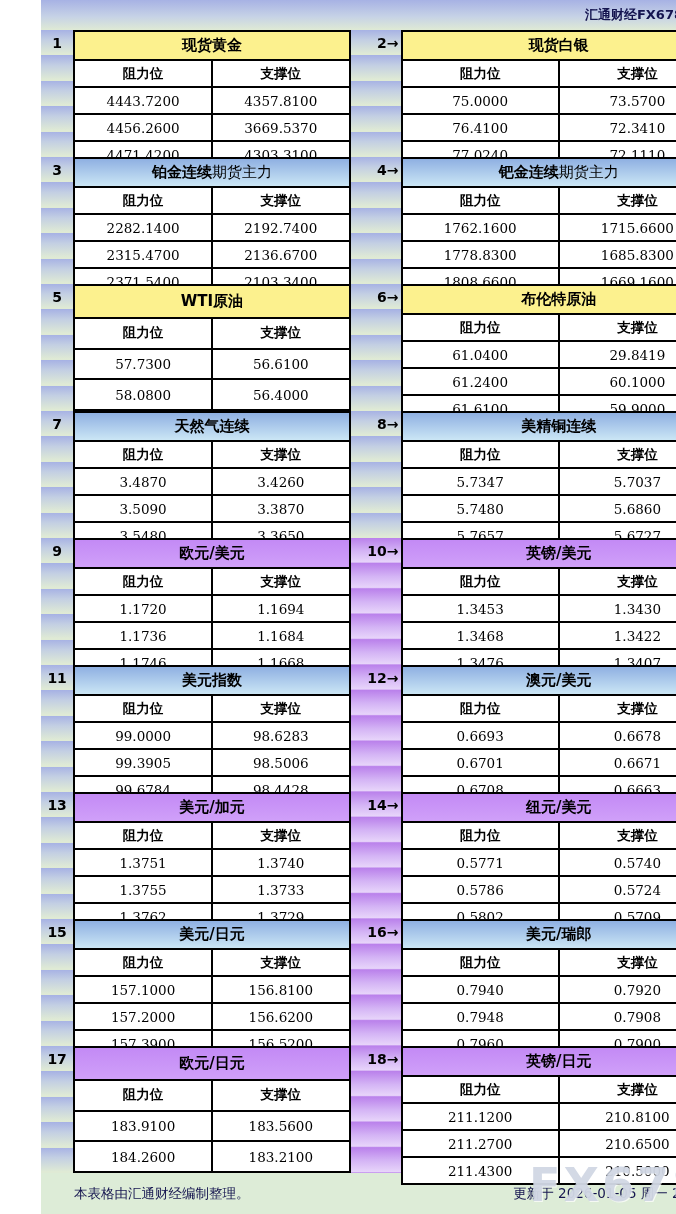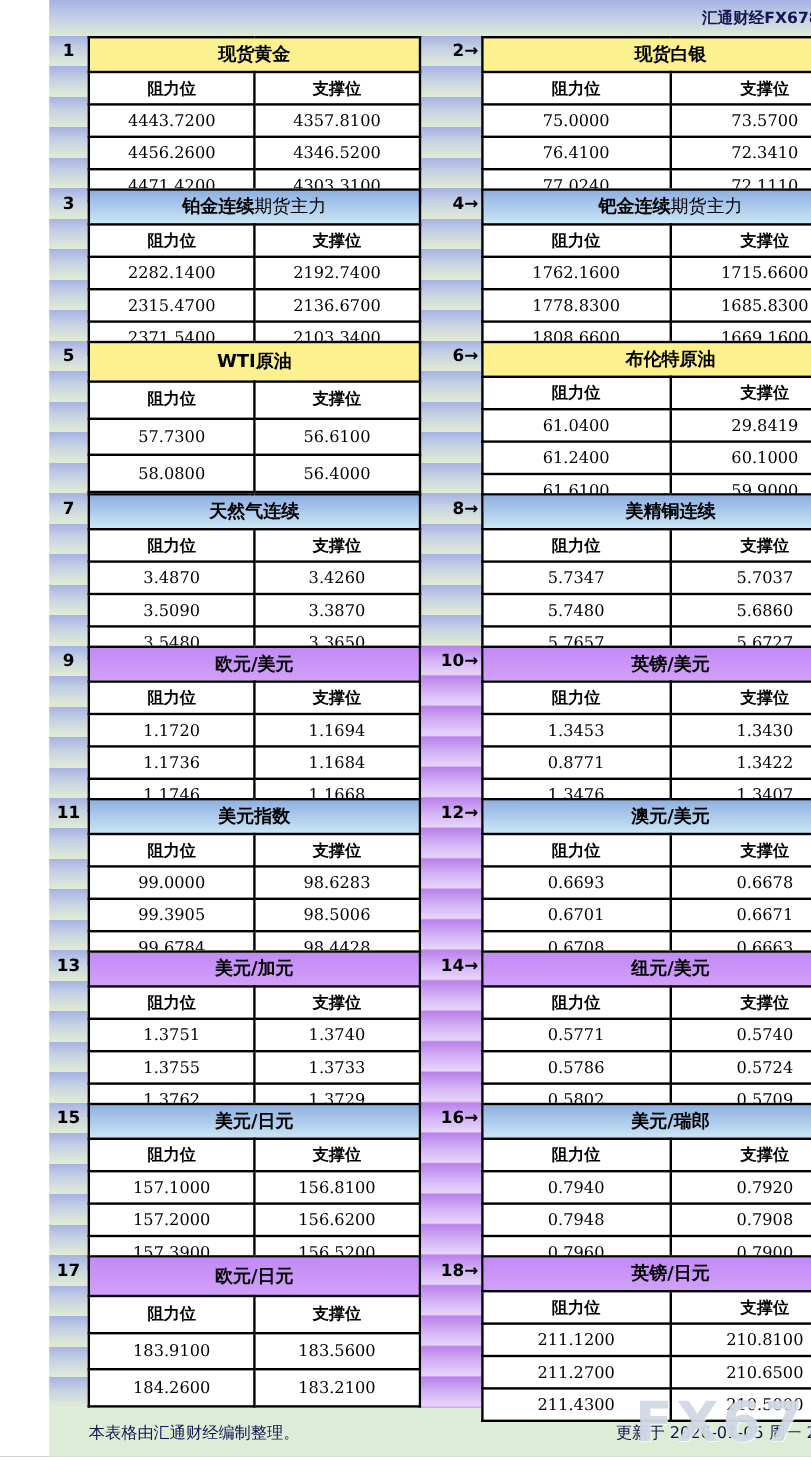--- a/index.html
+++ b/index.html
@@ -50,21 +50,21 @@
         <tr>
               <td class="sub">阻力位</td>
               <td class="sub">支撑位</td>
             </tr>
         <tr>
               <td class="val">4443.7200</td>
               <td class="val">4357.8100</td>
             </tr>
         <tr>
               <td class="val">4456.2600</td>
-              <td class="val">4346.5200</td>
+              <td class="val">3669.5370</td>
             </tr>
         <tr>
               <td class="val">4471.4200</td>
               <td class="val">4303.3100</td>
             </tr>
       </tbody>
         </table>
       <div class="gap">2→</div>
       <table class="panel r">
         <tbody>
@@ -277,21 +277,21 @@
             </tr>
         <tr>
               <td class="sub">阻力位</td>
               <td class="sub">支撑位</td>
             </tr>
         <tr>
               <td class="val">1.3453</td>
               <td class="val">1.3430</td>
             </tr>
         <tr>
-              <td class="val">0.8771</td>
+              <td class="val">1.3468</td>
               <td class="val">1.3422</td>
             </tr>
         <tr>
               <td class="val">1.3476</td>
               <td class="val">1.3407</td>
             </tr>
       </tbody>
         </table>
       <div class="edge"></div>
     </div>

